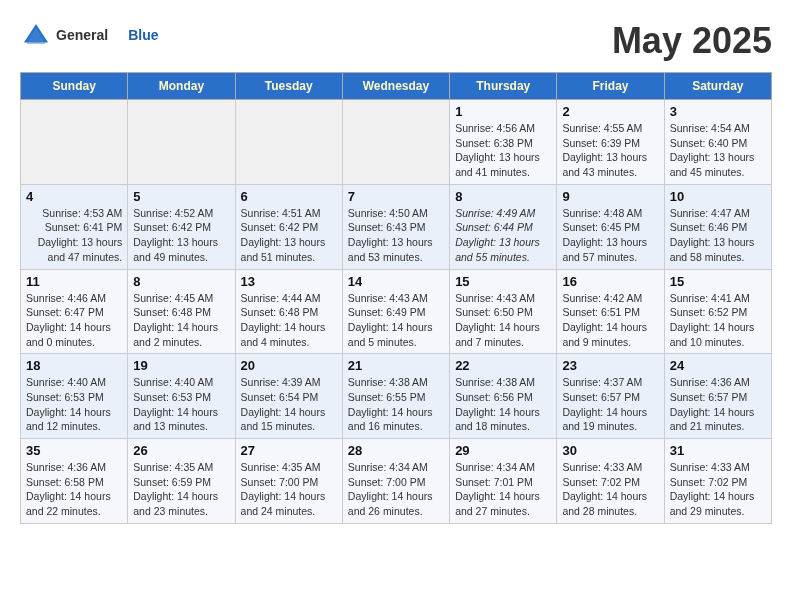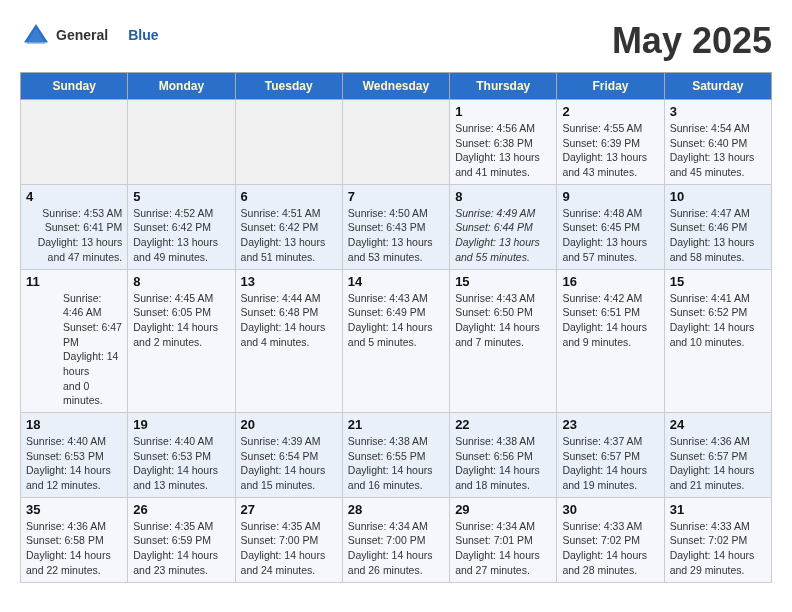--- a/index.html
+++ b/index.html
@@ -196,29 +196,29 @@
           <span class="day-num">10</span>
           <div class="day-info" style="white-space: pre-line;">Sunrise: 4:47 AM
 Sunset: 6:46 PM
 Daylight: 13 hours
 and 58 minutes.</div>
         </td>
       </tr>
       <tr>
         <td>
           <span class="day-num">11</span>
-          <div class="day-info" style="white-space: pre-line; margin-left: 37px;">Sunrise: 4:46 AM
+          <div class="day-info" style="white-space: pre-line;">Sunrise: 4:46 AM
 Sunset: 6:47 PM
 Daylight: 14 hours
 and 0 minutes.</div>
         </td>
         <td>
           <span class="day-num">8</span>
           <div class="day-info" style="white-space: pre-line;">Sunrise: 4:45 AM
-Sunset: 6:05 PM
+Sunset: 6:48 PM
 Daylight: 14 hours
 and 2 minutes.</div>
         </td>
         <td>
           <span class="day-num">13</span>
           <div class="day-info" style="white-space: pre-line;">Sunrise: 4:44 AM
 Sunset: 6:48 PM
 Daylight: 14 hours
 and 4 minutes.</div>
         </td>

